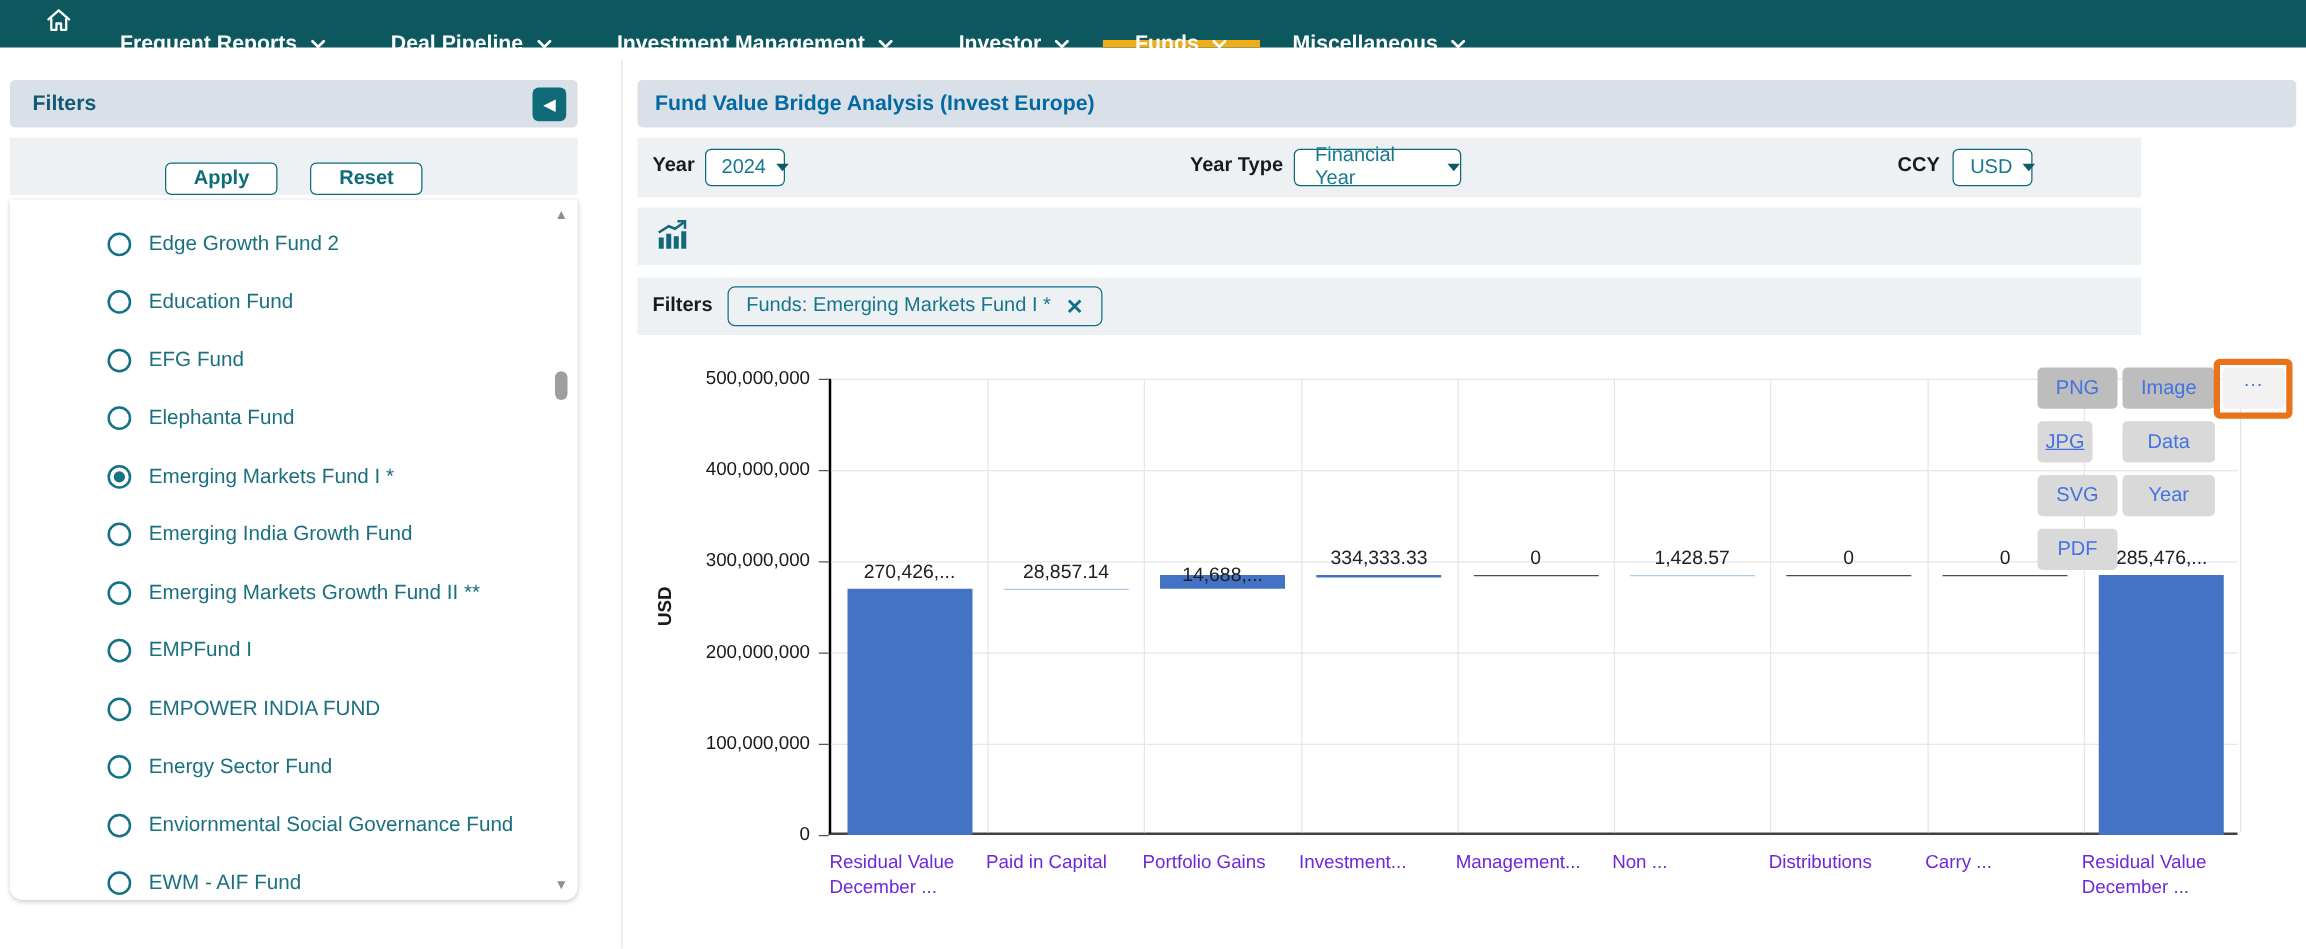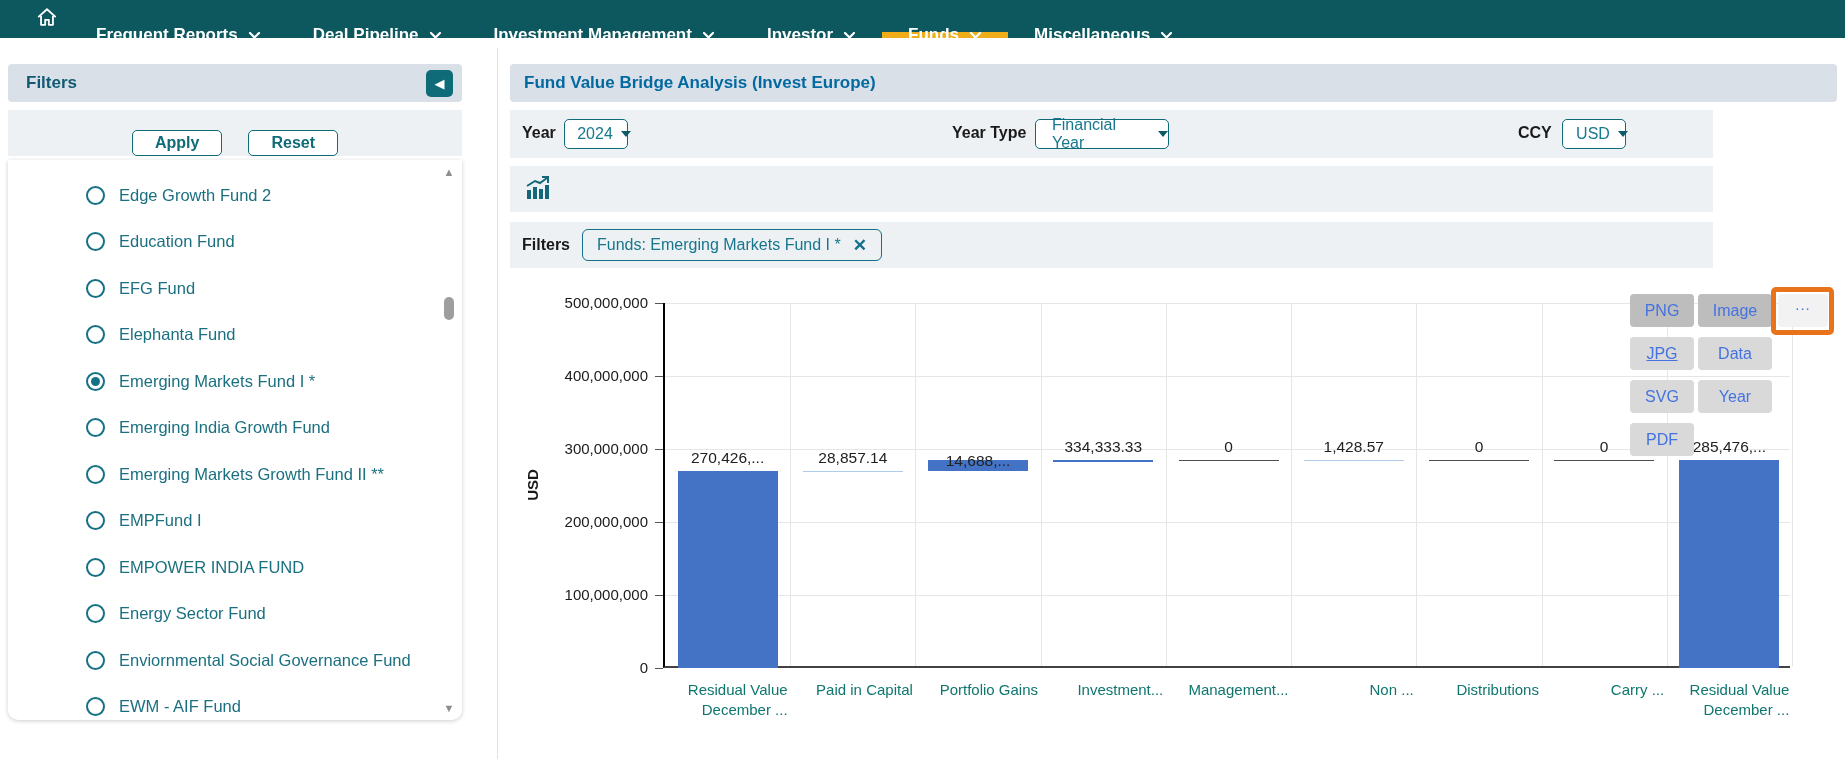--- a/index.html
+++ b/index.html
@@ -99,21 +99,21 @@
   .ytick { position:absolute; left:0; width:138px; text-align:right; font-size:15px; color:#1a1a1a; }
   .ytick-mark { position:absolute; left:145px; width:8px; height:1px; background:#555; }
   .ylabel-box {
     position:absolute; left:2px; top:195px; width:40px; height:40px;
     display:flex; align-items:center; justify-content:center;
     transform:rotate(-90deg); font-size:15px; font-weight:700; color:#1a1a1a;
   }
   .bar { position:absolute; }
   .bar-label { position:absolute; text-align:center; font-size:15.5px; color:#212121; white-space:nowrap; }
   .xlabel {
-    position:absolute; top:410px; text-align:right; font-size:15px; color:#0f766e;
+    position:absolute; top:410px; text-align:left; font-size:15px; color:#6d28d9;
     white-space:pre-line; line-height:1.35;
   }
   
   .export-btn {
     position:absolute; height:33px; border-radius:4px; background:#d9d9d9;
     display:flex; align-items:center; justify-content:center;
     color:#4472e0; font-size:16px; cursor:pointer;
   }
   .export-btn.dark { background:#bdbdbd; }
   .more-btn {
@@ -336,21 +336,21 @@
       <div class="bar-label" style="left: 626.722px; width: 124px; top: 134.601px;">1,428.57</div>
       <div class="bar" style="background: rgb(77, 77, 77); left: 763.944px; width: 100px; top: 156.601px; height: 1.5px;"></div>
       <div class="bar-label" style="left: 751.944px; width: 124px; top: 134.601px;">0</div>
       <div class="bar" style="background: rgb(77, 77, 77); left: 889.167px; width: 100px; top: 156.601px; height: 1.5px;"></div>
       <div class="bar-label" style="left: 877.167px; width: 124px; top: 134.601px;">0</div>
       <div class="bar" style="background: rgb(68, 114, 196); left: 1014.39px; width: 100px; top: 156.603px; height: 208.397px;"></div>
       <div class="bar-label" style="left: 1002.39px; width: 124px; top: 134.603px;">285,476,...</div>
     </div>
   <div id="export-menu">
       <div class="export-btn dark" style="left: 1120px; top: 24px; width: 64px;">PNG</div>
-      <div class="export-btn" style="left: 1120px; top: 67px; width: 64px; text-decoration: underline;">JPG</div>
+      <div class="export-btn" style="left: 1120px; top: 67px; width: 44px; text-decoration: underline;">JPG</div>
       <div class="export-btn" style="left: 1120px; top: 110px; width: 64px;">SVG</div>
       <div class="export-btn" style="left: 1120px; top: 153px; width: 64px;">PDF</div>
       <div class="export-btn dark" style="left: 1188px; top: 24px; width: 74px;">Image</div>
       <div class="export-btn" style="left: 1188px; top: 67px; width: 74px;">Data</div>
       <div class="export-btn" style="left: 1188px; top: 110px; width: 74px;">Year</div>
     </div>
   <div class="more-btn">...</div>
   <div class="highlight-box" style="border-color: rgb(232, 115, 26);"></div>
 <div class="ytick" style="top: 24px;">500,000,000</div>
     <div class="ytick-mark" style="top: 33px;"></div>

